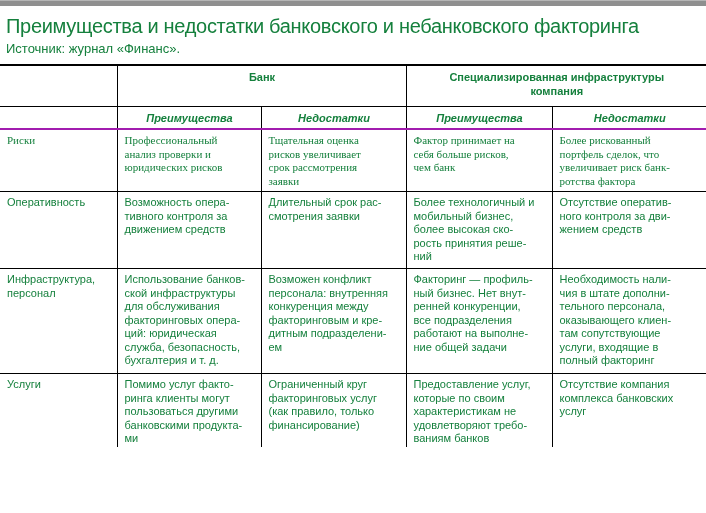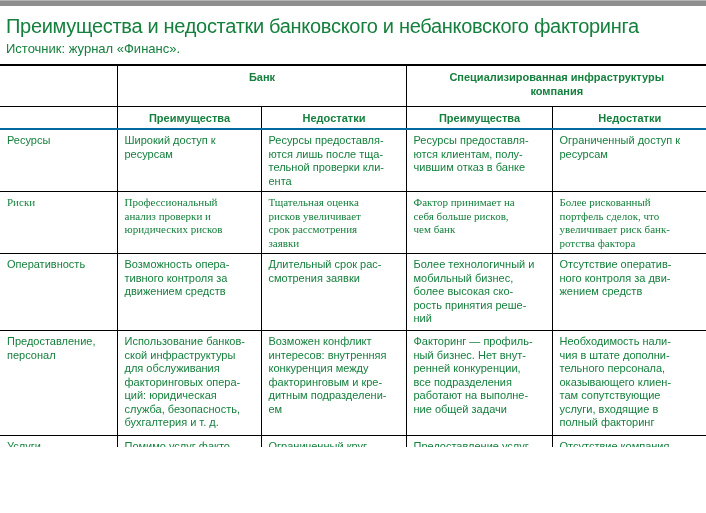--- a/index.html
+++ b/index.html
@@ -57,21 +57,21 @@
   }
   table.fact tr > *:first-child{border-left:none;}
   table.fact th + th, table.fact td + td{border-left:1px solid #000;}
   table.fact thead th{
     text-align:center;
     font-weight:bold;
     padding-top:5px;
   }
   table.fact thead tr.group-row{height:41px;}
   table.fact thead tr.sub-row{height:21px;}
-  table.fact thead tr.sub-row th{border-bottom:2px solid #0369a1;}
+  table.fact thead tr.sub-row th{border-bottom:2px solid #a21caf;font-style:italic;}
   tr.r-resources{height:62px;}
   tr.r-risks{height:62px;font-family:Liberation Serif, serif;}
   tr.r-speed{height:77px;padding-left:35px;}
   tr.r-infra{height:105px;}
   tr.r-services{height:74px;}
   td.row-label{padding-left:8px;}
 </style>
 </head>
 <body>
 
@@ -98,34 +98,20 @@
       </tr>
       <tr class="sub-row">
         <th></th>
         <th>Преимущества</th>
         <th>Недостатки</th>
         <th>Преимущества</th>
         <th>Недостатки</th>
       </tr>
     </thead>
     <tbody>
-      <tr class="r-resources">
-        <td class="row-label">Ресурсы</td>
-        <td>Широкий доступ к
-ресурсам</td>
-        <td>Ресурсы предоставля-
-ются лишь после тща-
-тельной проверки кли-
-ента</td>
-        <td>Ресурсы предоставля-
-ются клиентам, полу-
-чившим отказ в банке</td>
-        <td>Ограниченный доступ к
-ресурсам</td>
-      </tr>
       <tr class="r-risks">
         <td class="row-label">Риски</td>
         <td>Профессиональный
 анализ проверки и
 юридических рисков</td>
         <td>Тщательная оценка
 рисков увеличивает
 срок рассмотрения
 заявки</td>
         <td>Фактор принимает на
@@ -146,31 +132,31 @@
         <td>Более технологичный и
 мобильный бизнес,
 более высокая ско-
 рость принятия реше-
 ний</td>
         <td>Отсутствие оператив-
 ного контроля за дви-
 жением средств</td>
       </tr>
       <tr class="r-infra">
-        <td class="row-label">Предоставление,
+        <td class="row-label">Инфраструктура,
 персонал</td>
         <td>Использование банков-
 ской инфраструктуры
 для обслуживания
 факторинговых опера-
 ций: юридическая
 служба, безопасность,
 бухгалтерия и т. д.</td>
         <td>Возможен конфликт
-интересов: внутренняя
+персонала: внутренняя
 конкуренция между
 факторинговым и кре-
 дитным подразделени-
 ем</td>
         <td>Факторинг — профиль-
 ный бизнес. Нет внут-
 ренней конкуренции,
 все подразделения
 работают на выполне-
 ние общей задачи</td>

